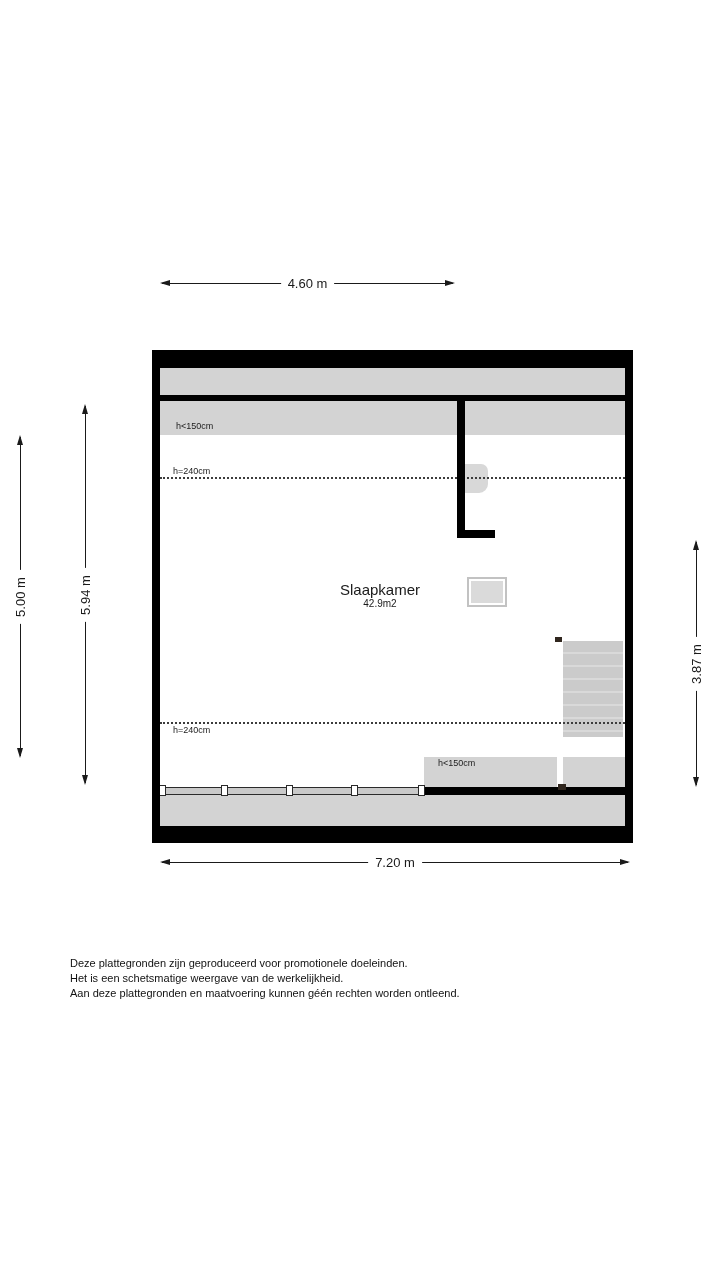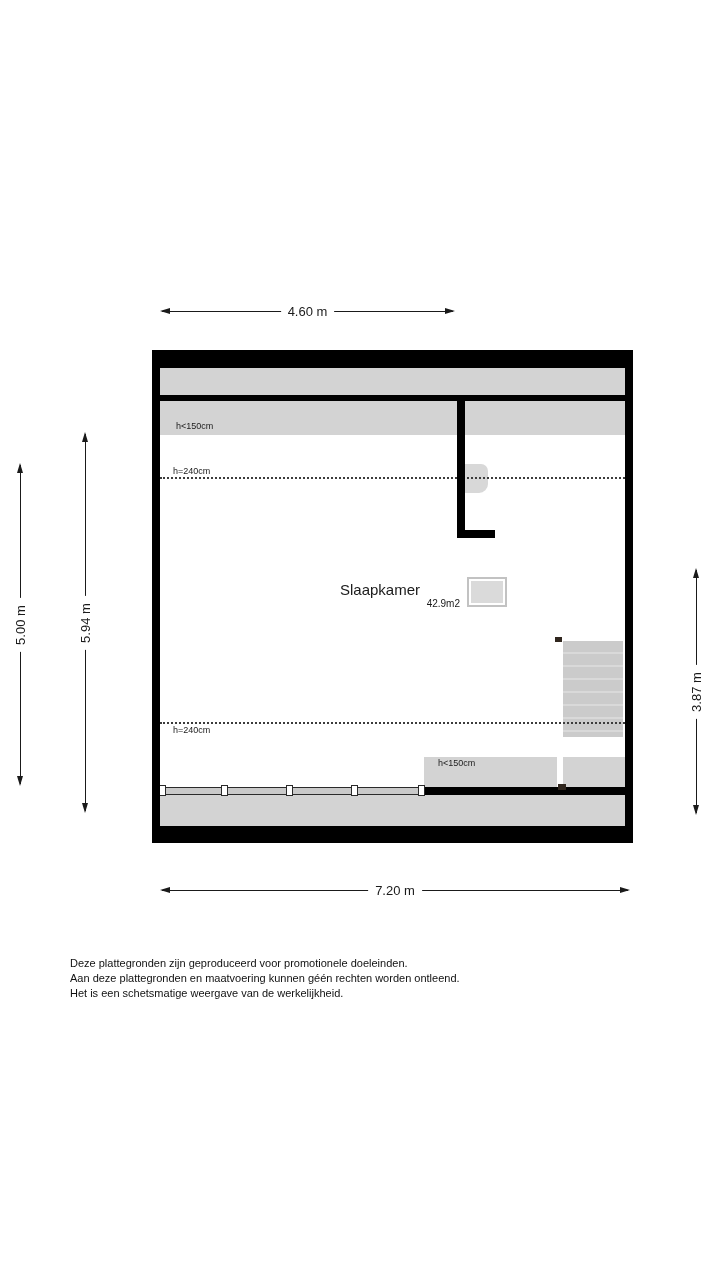--- a/index.html
+++ b/index.html
@@ -41,24 +41,24 @@
     left:160px;top:787px;width:265px;height:8px;box-sizing:border-box;
     background:#c9c9c9;border-top:1px solid #2a2a2a;border-bottom:1px solid #2a2a2a;
   }
   .post{
     top:785px;width:7px;height:11px;box-sizing:border-box;
     background:#ffffff;border:1px solid #2a2a2a;
   }
 
   .room-label{left:300px;top:582px;width:160px;text-align:center;}
   .room-name{font-size:15px;line-height:16px;color:#1a1a1a;}
-  .room-area{font-size:10px;line-height:11px;color:#1a1a1a;text-align:right;}
+  .room-area{font-size:10px;line-height:11px;color:#1a1a1a;}
 
   
-  .dim{position:absolute;margin-top:28px;}
+  .dim{position:absolute;}
   .dim .dline{position:absolute;background:#1a1a1a;}
   .dim-h{height:14px;}
   .dim-h .dline{left:2px;right:2px;top:6px;height:1px;}
   .dim-v{width:14px;}
   .dim-v .dline{top:2px;bottom:2px;left:6px;width:1px;}
   .ah{position:absolute;width:0;height:0;}
   .ah-left{left:0;top:3px;border-top:3.5px solid transparent;border-bottom:3.5px solid transparent;border-right:10px solid #1a1a1a;}
   .ah-right{right:0;top:3px;border-top:3.5px solid transparent;border-bottom:3.5px solid transparent;border-left:10px solid #1a1a1a;}
   .ah-up{top:0;left:3px;border-left:3.5px solid transparent;border-right:3.5px solid transparent;border-bottom:10px solid #1a1a1a;}
   .ah-down{bottom:0;left:3px;border-left:3.5px solid transparent;border-right:3.5px solid transparent;border-top:10px solid #1a1a1a;}
@@ -154,17 +154,17 @@
 
   <div class="dim dim-v" style="left:690px;top:540px;height:247px;">
     <span class="dline"></span>
     <span class="ah ah-up"></span>
     <span class="ah ah-down"></span>
     <span class="dlabel">3.87 m</span>
   </div>
 
   <div class="abs disclaimer">
     <div>Deze plattegronden zijn geproduceerd voor promotionele doeleinden.</div>
+    <div>Het is een schetsmatige weergave van de werkelijkheid.</div>
     <div>Aan deze plattegronden en maatvoering kunnen géén rechten worden ontleend.</div>
-    <div>Het is een schetsmatige weergave van de werkelijkheid.</div>
   </div>
 
 </div>
 
 </body></html>

